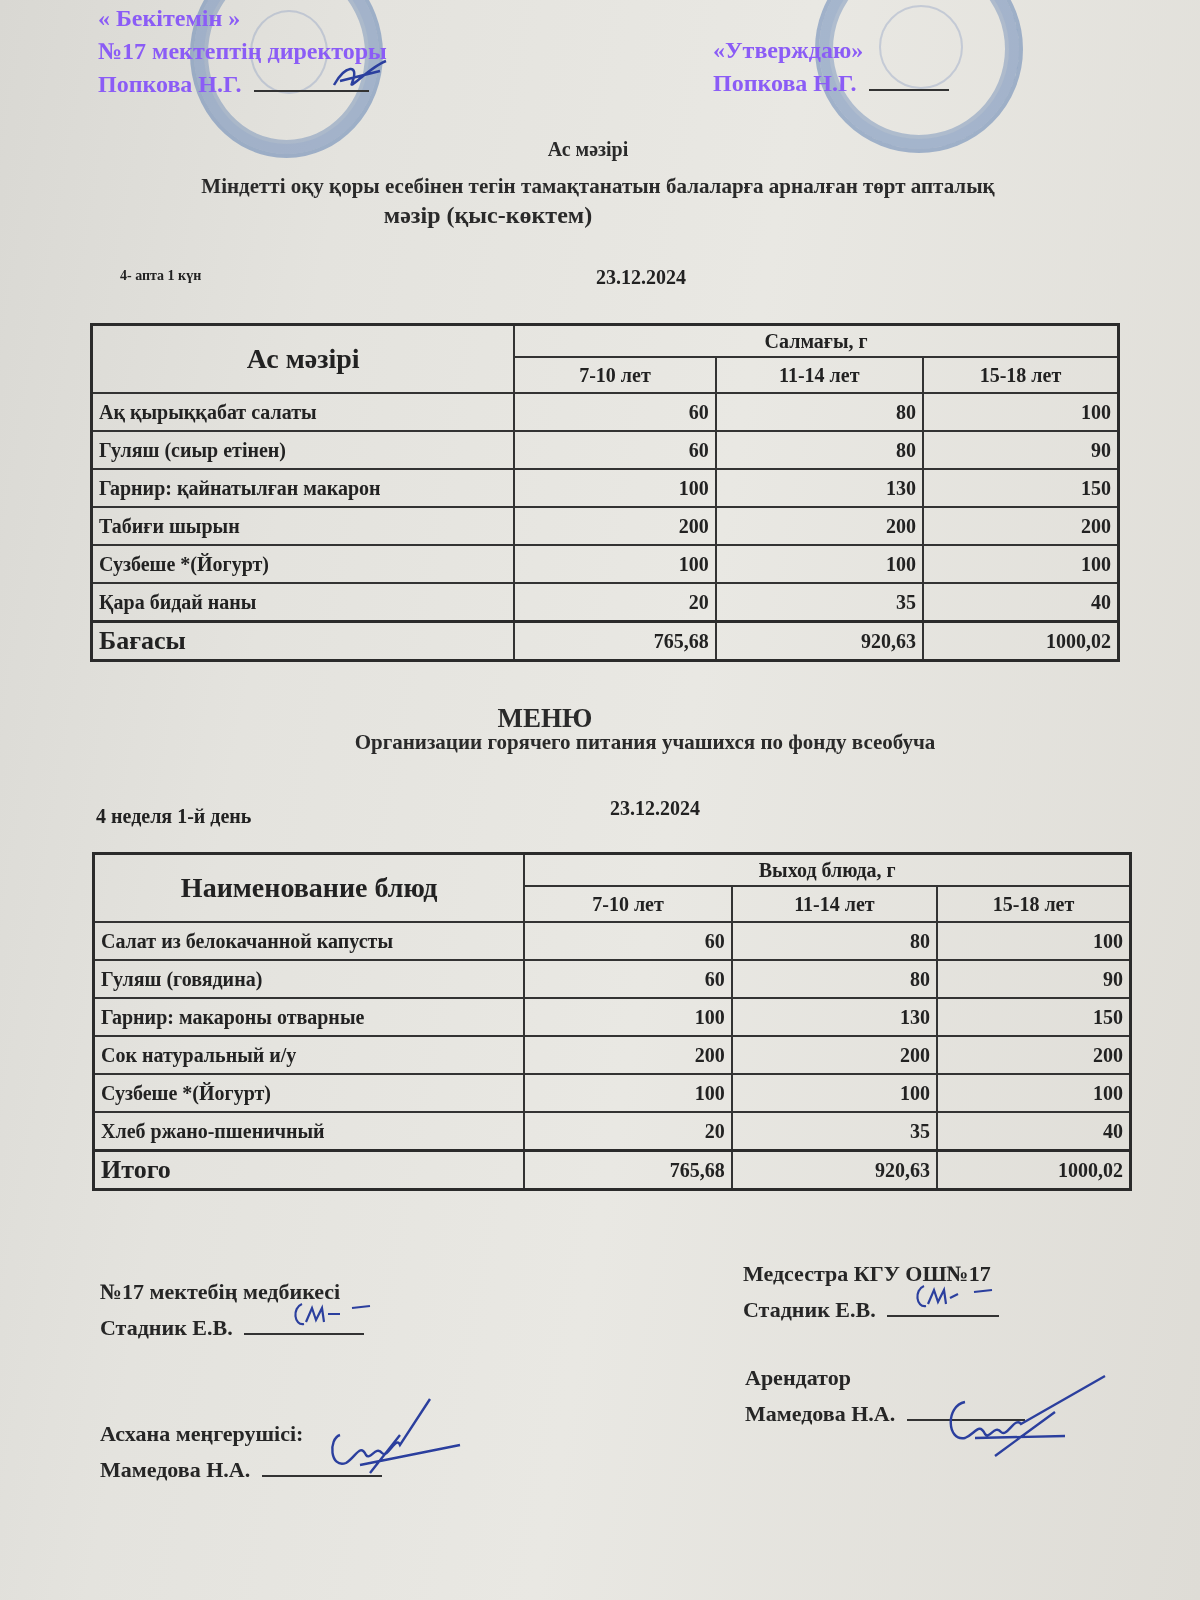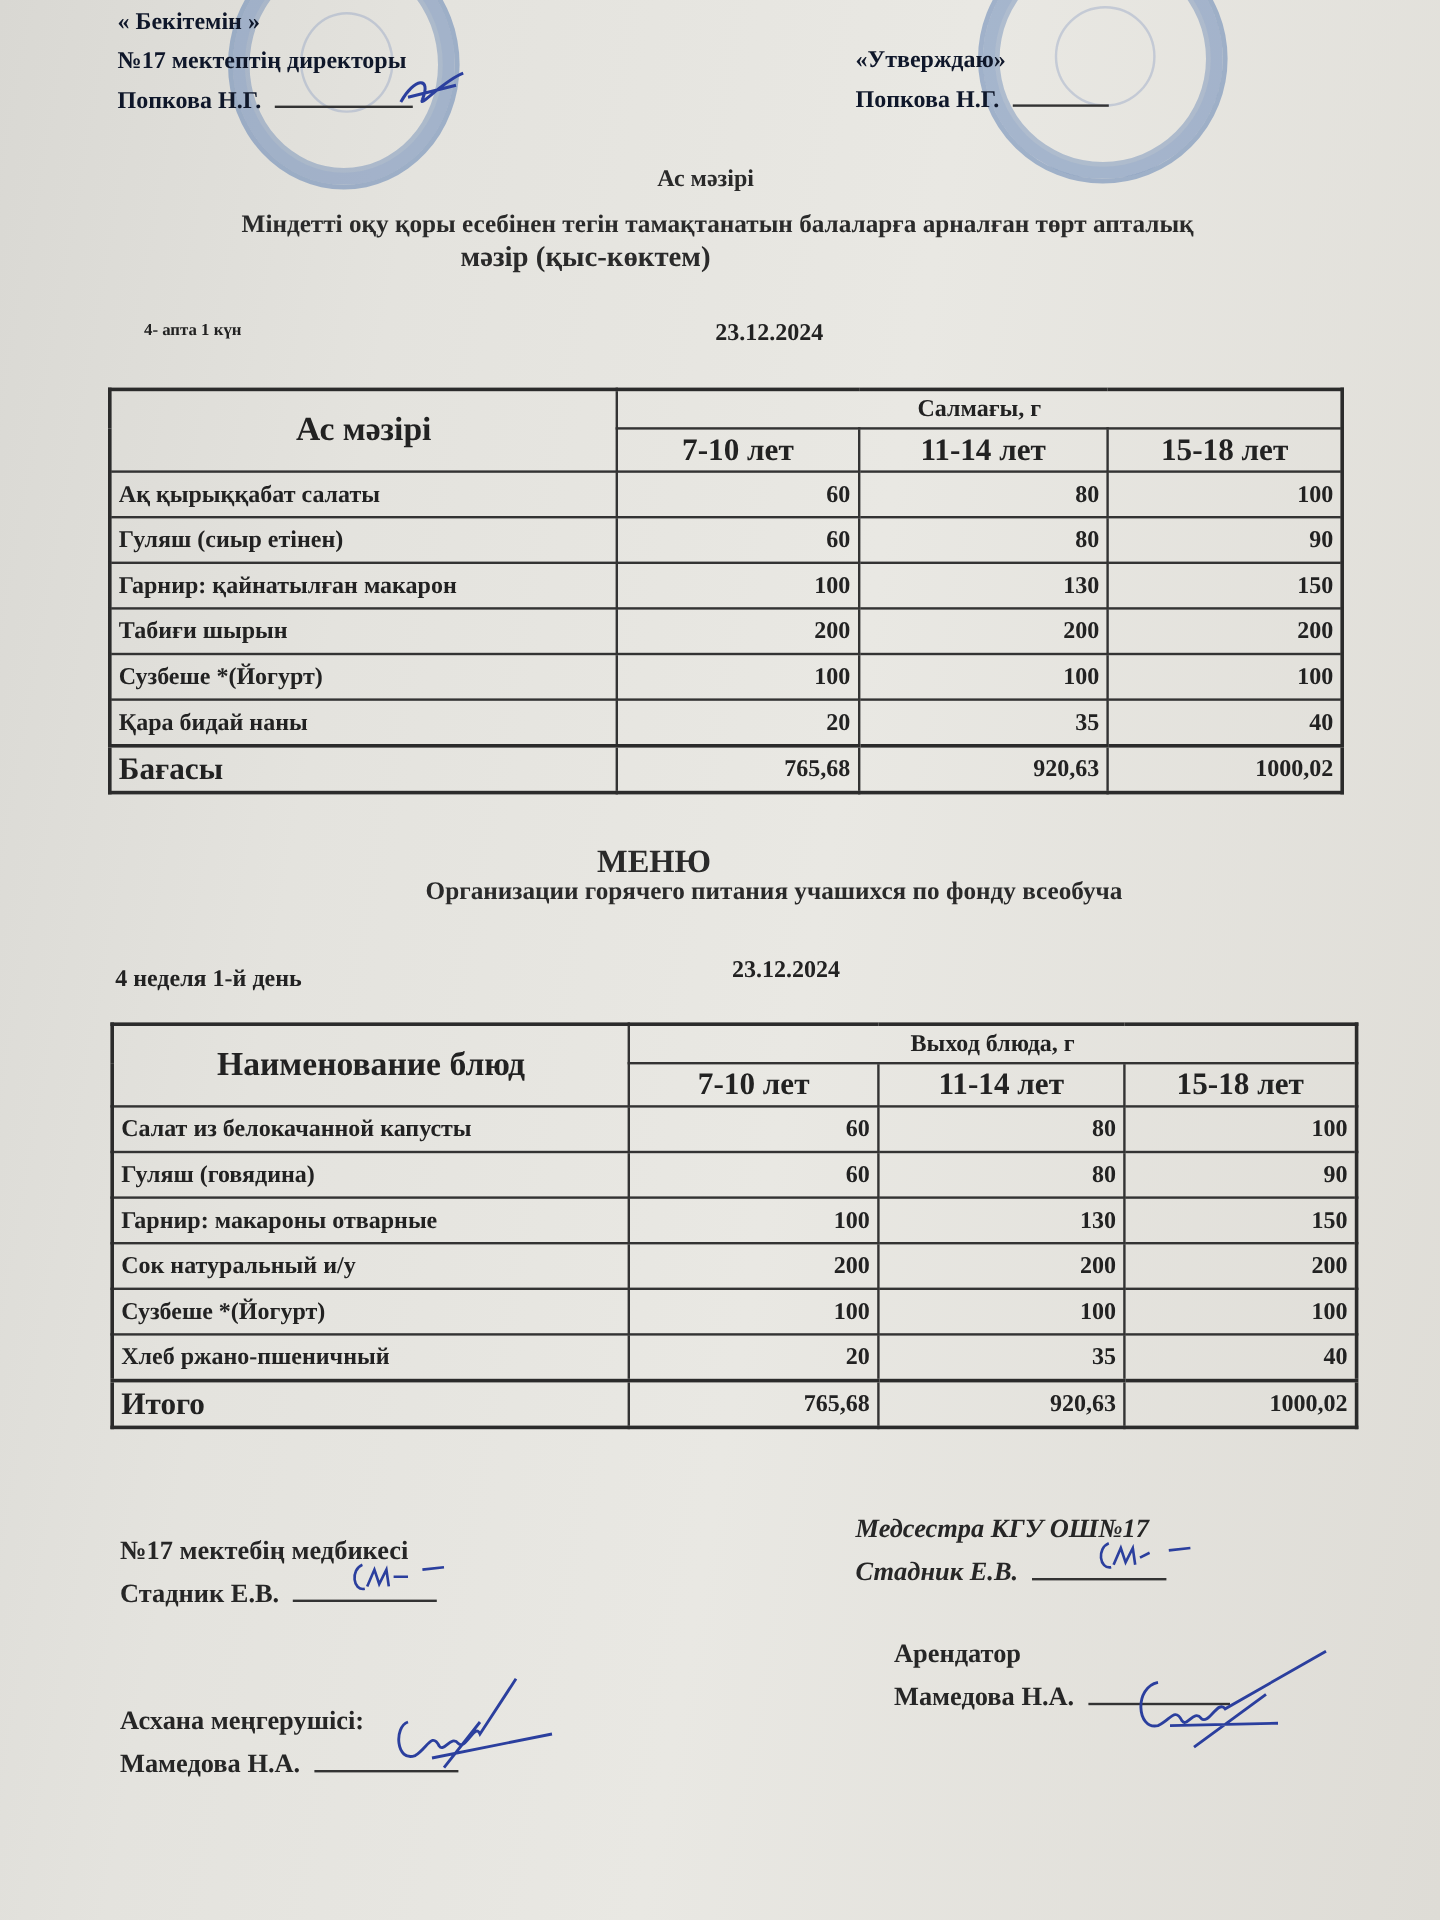--- a/index.html
+++ b/index.html
@@ -19,34 +19,34 @@
       position: absolute; border-radius: 50%;
       border: 4px solid rgba(70,110,170,0.45);
       box-shadow: inset 0 0 0 10px rgba(120,150,200,0.18), inset 0 0 0 14px rgba(70,110,170,0.35);
     }
     .seal::after {
       content: ""; position: absolute; left: 30%; top: 28%; width: 40%; height: 40%;
       border-radius: 50%; border: 2px solid rgba(90,120,180,0.25);
     }
 
     
-    .approve { font-size: 20px; font-weight: bold; line-height: 33px; color: #0f172a; }
+    .approve { font-size: 24px; font-weight: bold; line-height: 33px; color: #8b5cf6; }
     .sig-line { display: inline-block; border-bottom: 2px solid #333; vertical-align: baseline; }
 
     .title-block { text-align: center; font-weight: bold; color: #2a2a2a; }
 
     table.menu {
       position: absolute; border-collapse: collapse;
       border: 3px solid #2b2b2b;
       font-weight: bold; font-size: 20px; color: #222;
     }
     table.menu td, table.menu th { border: 2px solid #333; padding: 0 6px; height: 36px; }
     table.menu th.name-head { font-size: 28px; text-align: center; }
     table.menu th.group-head { font-size: 20px; text-align: center; height: 30px; }
-    table.menu th.age { font-size: 26px; text-align: center; height: 34px; }
+    table.menu th.age { font-size: 20px; text-align: center; height: 34px; }
     table.menu td.val { text-align: right; }
     table.menu td.dish { text-align: left; }
     table.menu tr.total td { font-size: 20px; border-top: 3px solid #2b2b2b; }
     table.menu tr.total td.dish { font-size: 26px; }
 
     .sign-block { font-size: 22px; font-weight: bold; line-height: 36px; color: #262626; }
     .scribble { position: absolute; pointer-events: none; }
   </style>
 </head>
 <body>
@@ -228,21 +228,21 @@
     <div>Асхана меңгерушісі:</div>
     <div>
       <span>Мамедова Н.А.</span>
       <span class="sig-line" style="width:120px; margin-left:6px;"></span>
     </div>
   </div>
   <svg class="scribble" style="left:300px; top:1395px;" width="170" height="90" viewBox="0 0 170 90">
     <path d="M40 40 C 28 44, 30 74, 46 68 C 56 62, 60 48, 66 60 C 70 66, 76 50, 82 58 C 88 64, 96 40, 100 50 L 130 4 M70 78 L 100 40 M60 70 L 160 50" stroke="#2b3f9e" stroke-width="2.4" fill="none"></path>
   </svg>
 
-  <div class="abs sign-block" style="left:713px; top:1256px;font-style:italic;">
+  <div class="abs sign-block" style="left:743px; top:1256px;">
     <div>Медсестра КГУ ОШ№17</div>
     <div>
       <span>Стадник Е.В.</span>
       <span class="sig-line" style="width:112px; margin-left:6px;"></span>
     </div>
   </div>
   <svg class="scribble" style="left:912px; top:1282px;" width="90" height="30" viewBox="0 0 90 30">
     <path d="M12 4 C 2 8, 4 26, 14 24 M16 22 L 22 8 L 26 20 L 32 8 L 34 22 M38 16 L 46 12 M62 10 L 80 8" stroke="#2b3f9e" stroke-width="2.2" fill="none"></path>
   </svg>
 

